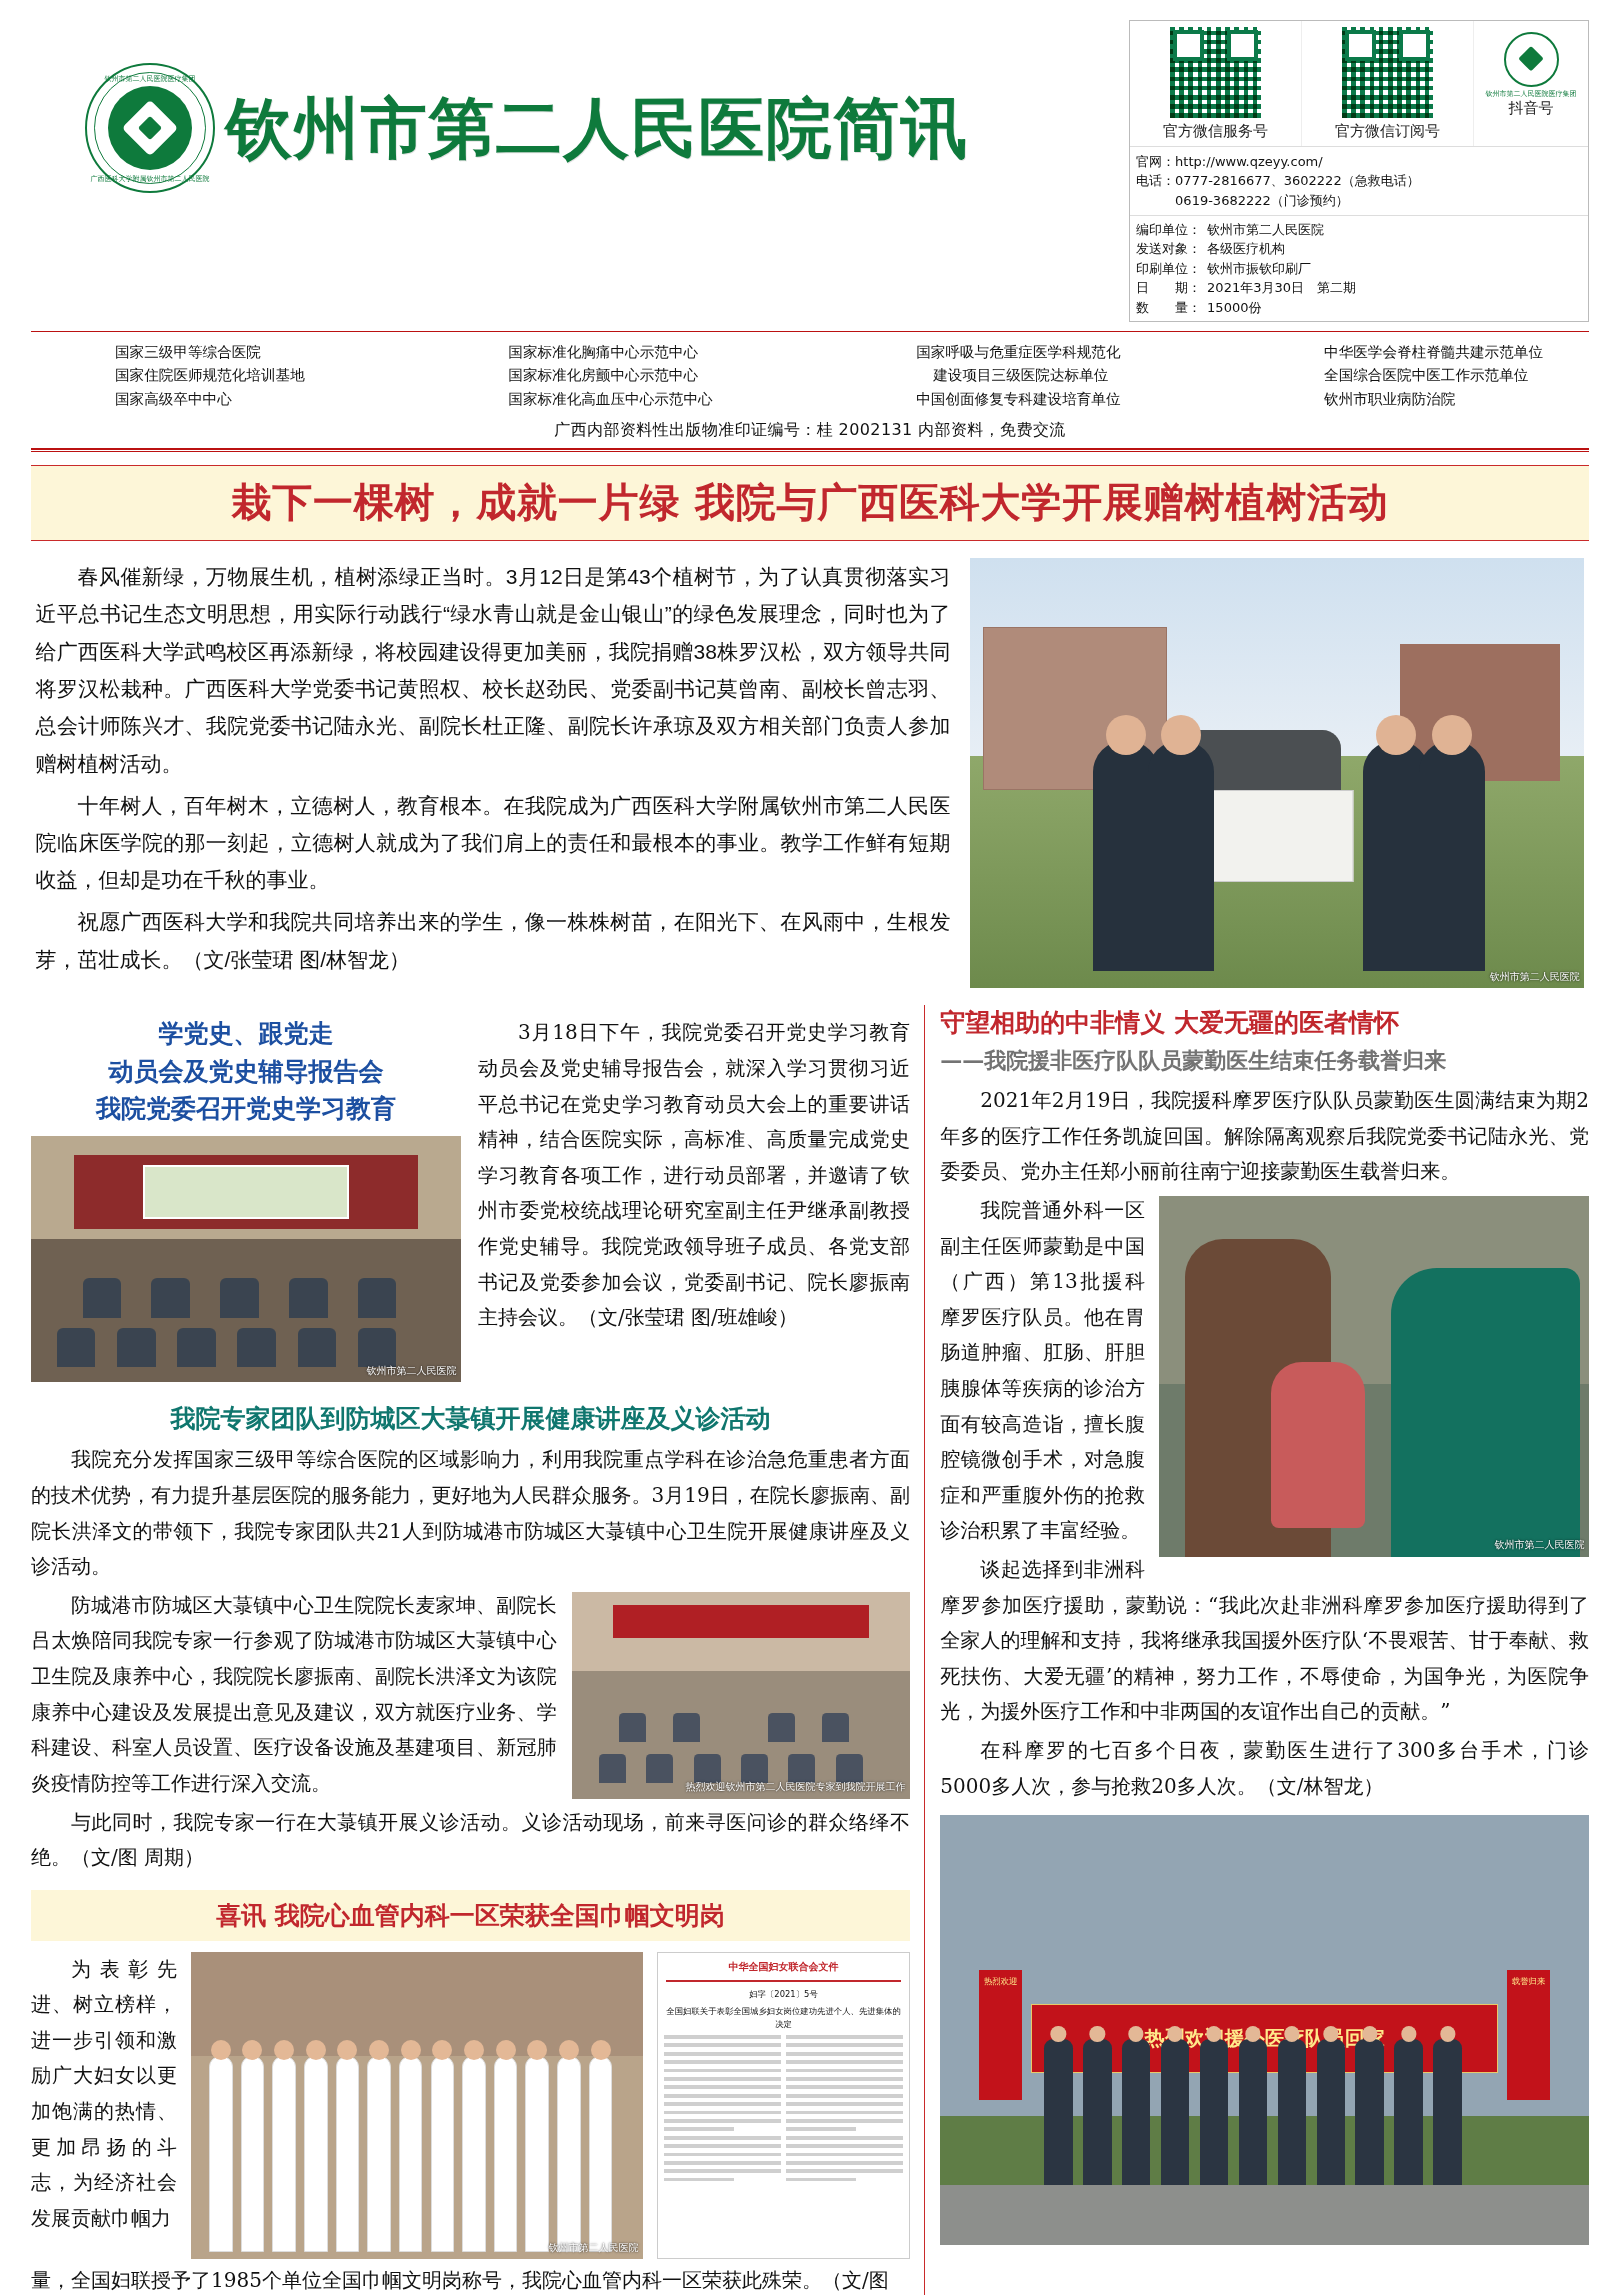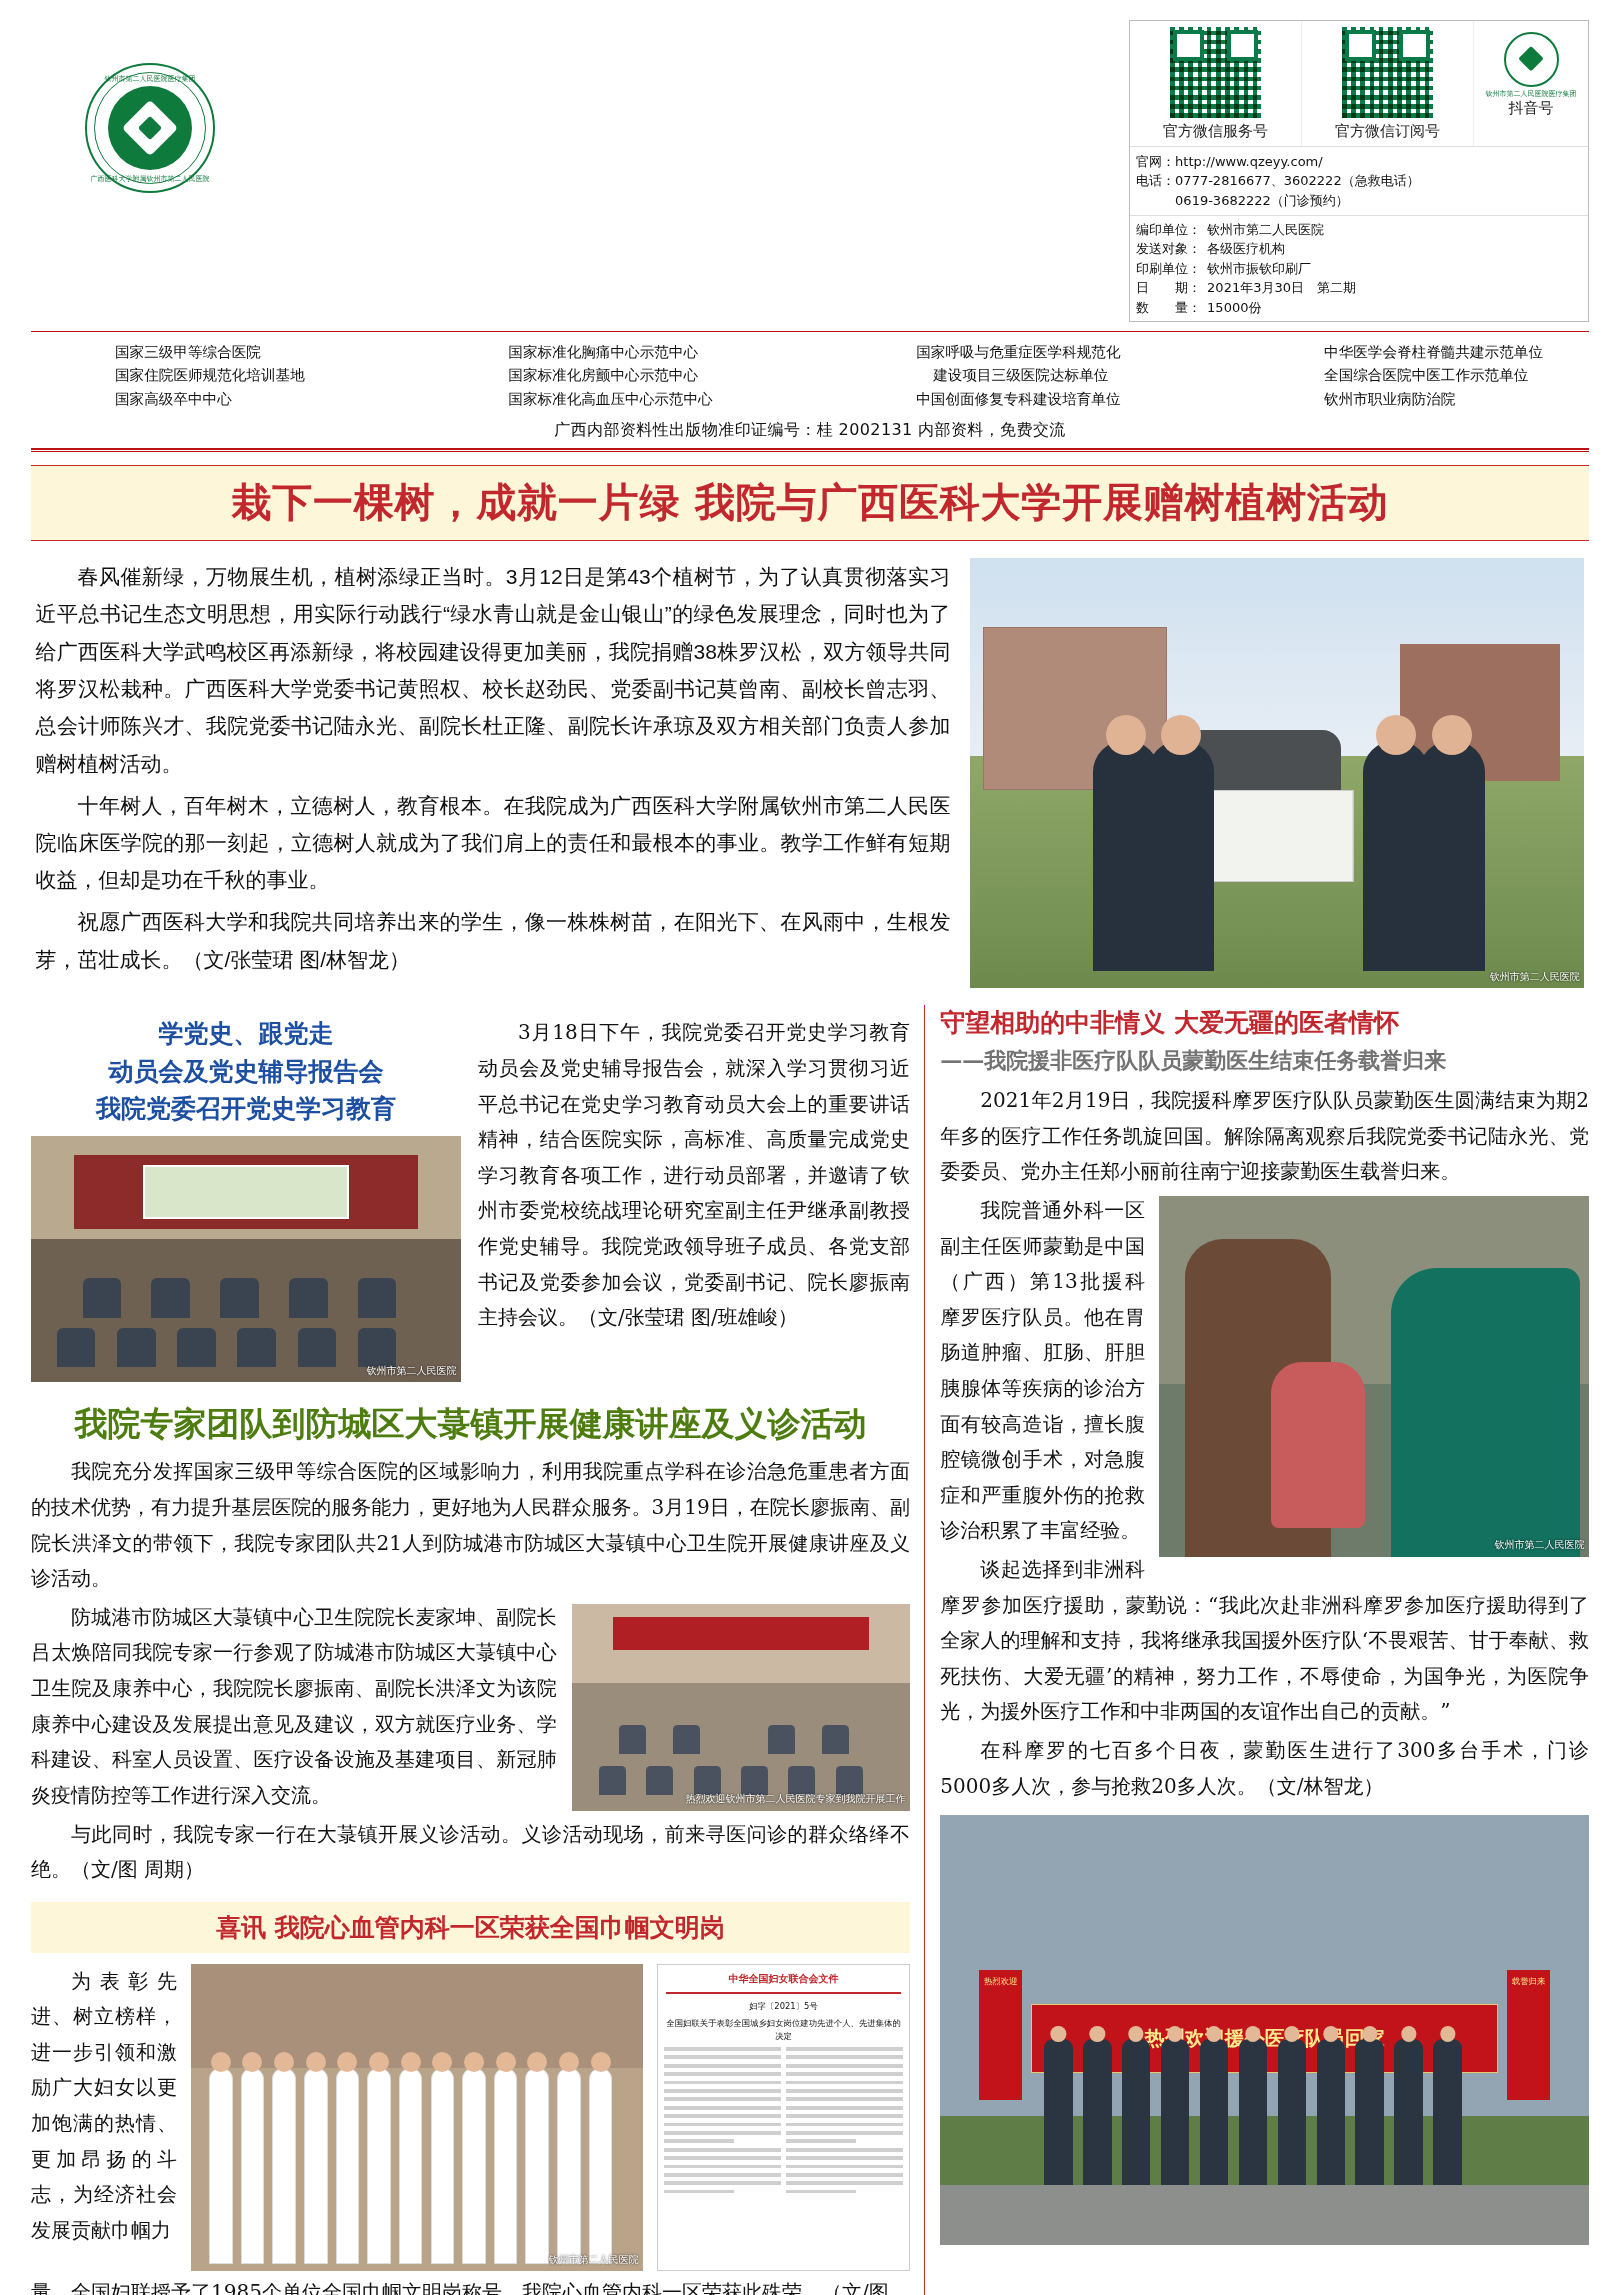--- a/index.html
+++ b/index.html
@@ -296,21 +296,21 @@
   }
   #meet-photo .rows { position:absolute; left:0; right:0; bottom:0; height:58%; background:#6f6152; }
   #meet-photo .seat {
     position:absolute; width: 9%; height: 16%; background:#3a4450; border-radius:6.1px 6.1px 0 0;
   }
 
   .sec3 { padding-top: 14px; }
   .hl-pink {
     text-align:center;
     font-family:"DejaVu Serif","Liberation Serif",serif;
-    font-size: 33px; font-weight:bold; color:#4d7c0f;
+    font-size: 25px; font-weight:bold; color:#0f766e;
     padding: 6.1px 0 7.7px 0;
   }
   .sec3 .flow { font-family:"DejaVu Serif","Liberation Serif",serif; font-size:20px; line-height:1.78; text-align:justify;}
   .sec3 .flow p { margin:0 0 3.1px 0; text-indent:2em; }
   .float-pic {
     float: right;
     width: 338px; height: 207px;
     margin: 4.6px 0 4.6px 15.3px;
   }
   #lecture-photo .wall{position:absolute;inset:0;background:#cbb9a4;}
@@ -412,20 +412,21 @@
   <div class="masthead">
     <div class="mh-left">
       <div class="logo">
         <div class="ring"></div>
         <div class="ring2"></div>
         <div class="arc-top">钦州市第二人民医院医疗集团</div>
         <div class="inner"></div>
         <div class="cross"></div>
         <div class="arc-bot">广西医科大学附属钦州市第二人民医院</div>
       </div>
+      <div class="paper-title">钦州市第二人民医院简讯</div>
     </div>
 
     <div class="mh-right">
       <div class="qr-row">
         <div class="qr-cell">
           <div class="qr-img"></div>
           <div class="qr-cap">官方微信服务号</div>
         </div>
         <div class="qr-cell">
           <div class="qr-img"></div>

